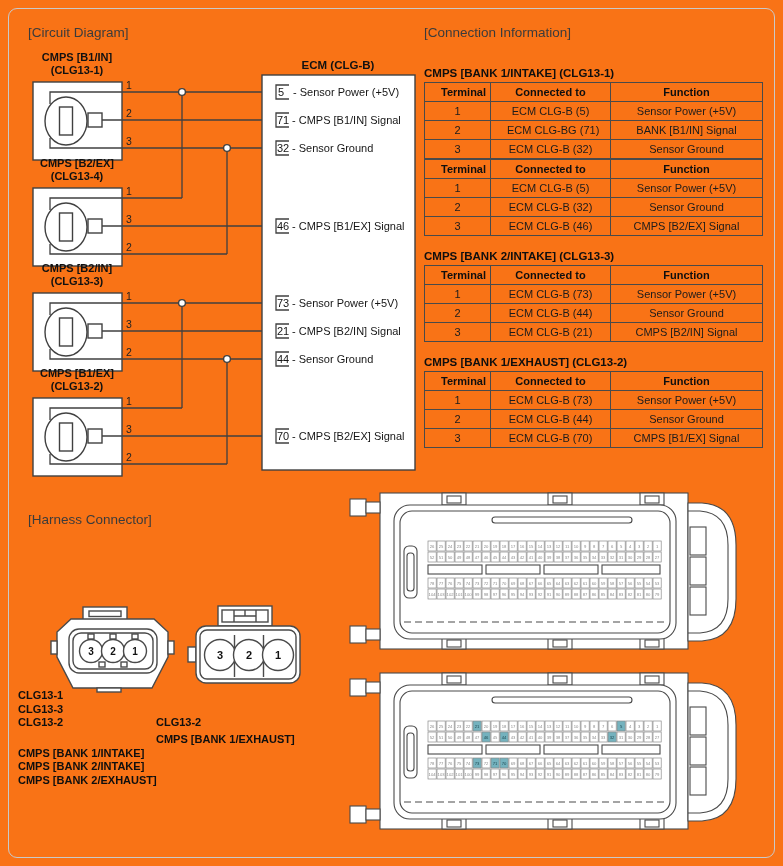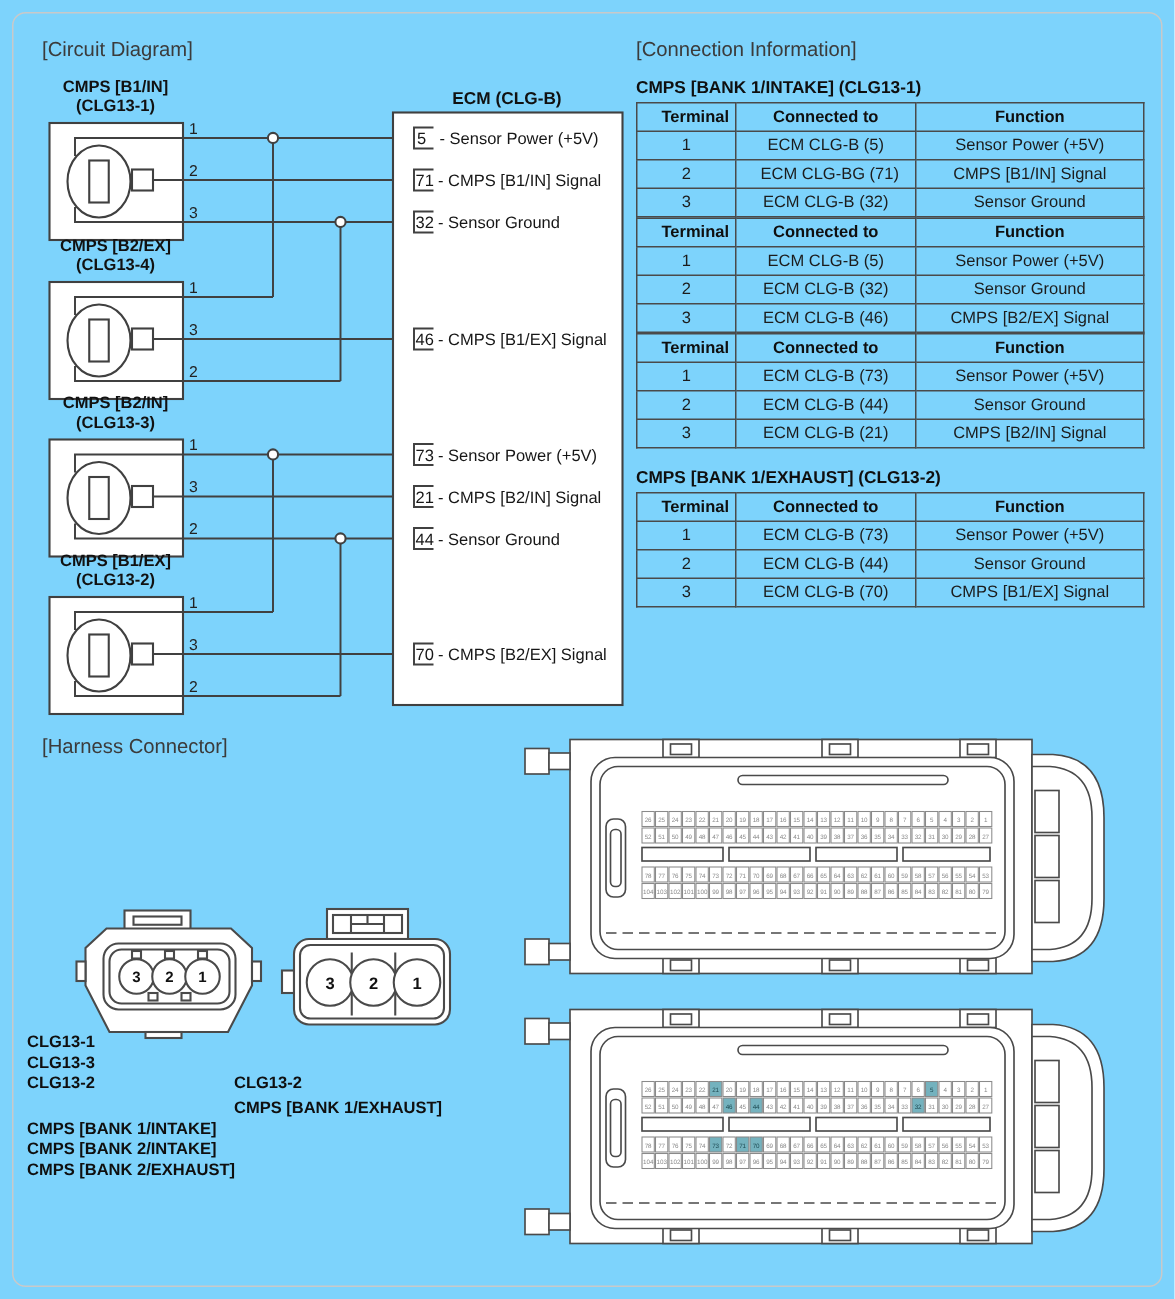--- a/index.html
+++ b/index.html
@@ -1,46 +1,46 @@
 <!DOCTYPE html>
 <html><head>
 <meta charset="utf-8">
 <style>
   html,body{margin:0;padding:0;background:#fff;}
   body{font-family:"Liberation Sans",sans-serif;color:#1c1c1c;}
-  #stage{position:relative;width:783px;height:866px;background:#7dd3fc;overflow:hidden;}
+  #stage{position:relative;width:783px;height:866px;background:#f97316;overflow:hidden;}
   .page-frame{position:absolute;left:8px;top:8px;width:765px;height:848px;border:1.5px solid #c9c9c9;border-radius:9px;}
   .sec-title{position:absolute;font-size:13.5px;color:#3b3b3b;}
   .abs{position:absolute;}
   svg{display:block;}
   svg text{font-family:"Liberation Sans",sans-serif;}
   .wire{stroke:#404040;stroke-width:1.3;fill:none;}
   .shape{stroke:#404040;stroke-width:1.4;fill:#fff;}
   .thin{stroke:#4a4a4a;stroke-width:1.1;fill:none;}
   .lbl{font-weight:bold;font-size:11px;fill:#111;}
   .pinnum{font-size:10.5px;fill:#222;}
   .ecm-desc{font-size:11px;fill:#161616;}
   .conn-col{position:absolute;left:424px;top:43px;width:340px;}
   .tbl-caption{font-weight:bold;font-size:11.5px;margin:14px 0 3px 0;color:#0f0f0f;}
-  .tbl-caption.first{margin-top:10px;}
+  .tbl-caption.first{margin-top:24px;}
   table.conn{border-collapse:collapse;table-layout:fixed;width:338px;}
   table.conn th,table.conn td{border:1px solid #4a4a4a;font-size:11px;text-align:center;height:18px;padding:0 16px;overflow:hidden;white-space:nowrap;}
   table.conn th{font-weight:bold;color:#0f0f0f;}
   .harness-labels{position:absolute;text-align:left;font-weight:bold;font-size:11px;line-height:13.5px;color:#0f0f0f;}
   .ecm-label{position:absolute;text-align:center;font-weight:bold;font-size:12px;color:#0f0f0f;margin-top:28px;}
 </style>
 </head>
 <body>
 
 <div id="stage">
   <div class="page-frame"></div>
 
   <div class="sec-title" style="left:28px;top:25px;">[Circuit Diagram]</div>
   <div class="sec-title" style="left:424px;top:25px;">[Connection Information]</div>
-  <div class="sec-title" style="left:28px;top:490px;">[Harness Connector]</div>
+  <div class="sec-title" style="left:28px;top:512px;">[Harness Connector]</div>
 
   <svg class="abs" style="left:0;top:0;" width="440" height="484" viewBox="0 0 440 484">
 
     <g>
       <text x="338" y="69" text-anchor="middle" class="lbl" style="font-size:11.5px">ECM (CLG-B)</text>
       <rect x="262" y="75" width="153" height="395" class="shape"></rect>
     </g>
 
     <g>
       <path class="wire" d="M122 92 H262"></path>
@@ -180,21 +180,21 @@
         <th>Function</th>
       </tr>
       <tr>
         <td>1</td>
         <td>ECM CLG-B (5)</td>
         <td>Sensor Power (+5V)</td>
       </tr>
       <tr>
         <td>2</td>
         <td>ECM CLG-BG (71)</td>
-        <td>CMPS [B1/IN] Signal</td>
+        <td>BANK [B1/IN] Signal</td>
       </tr>
       <tr>
         <td>3</td>
         <td>ECM CLG-B (32)</td>
         <td>Sensor Ground</td>
       </tr>
     </tbody>
       </table>
 
     <table class="conn">
@@ -220,20 +220,21 @@
         <td>Sensor Ground</td>
       </tr>
       <tr>
         <td>3</td>
         <td>ECM CLG-B (46)</td>
         <td>CMPS [B2/EX] Signal</td>
       </tr>
     </tbody>
       </table>
 
+    <div class="tbl-caption">CMPS [BANK 2/INTAKE] (CLG13-3)</div>
     <table class="conn">
       <colgroup>
           <col style="width:66px">
           <col style="width:120px">
           <col style="width:152px">
         </colgroup>
       <tbody>
           <tr>
         <th>Terminal</th>
         <th>Connected to</th>

